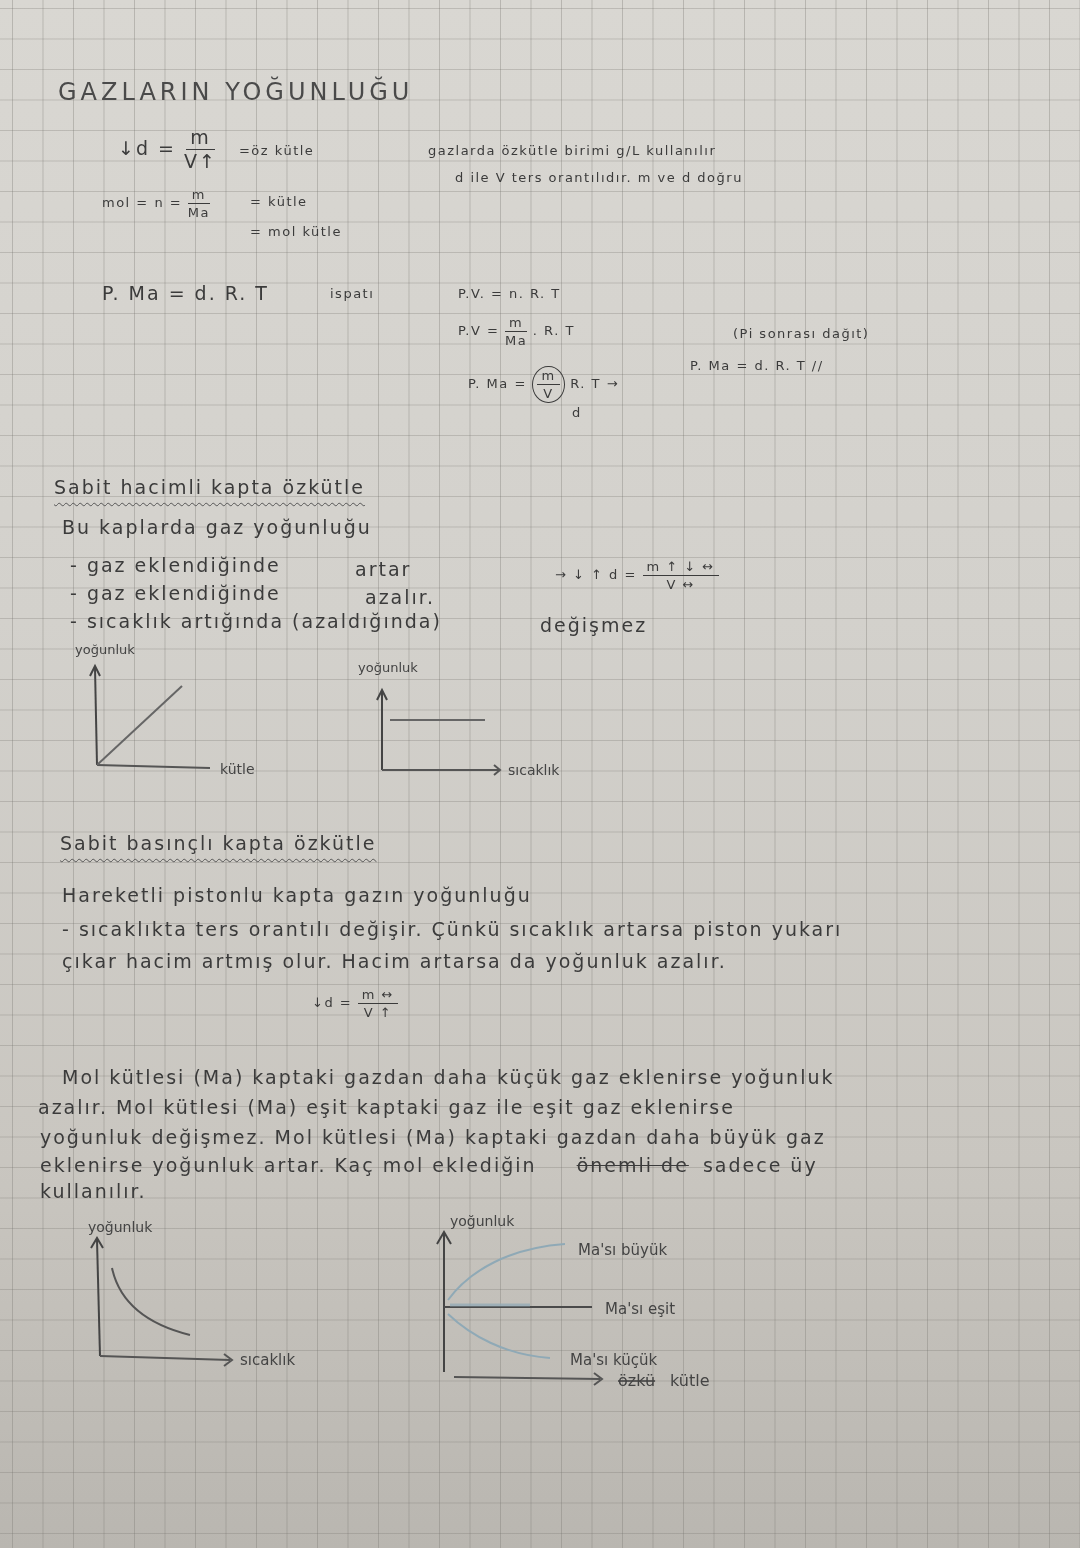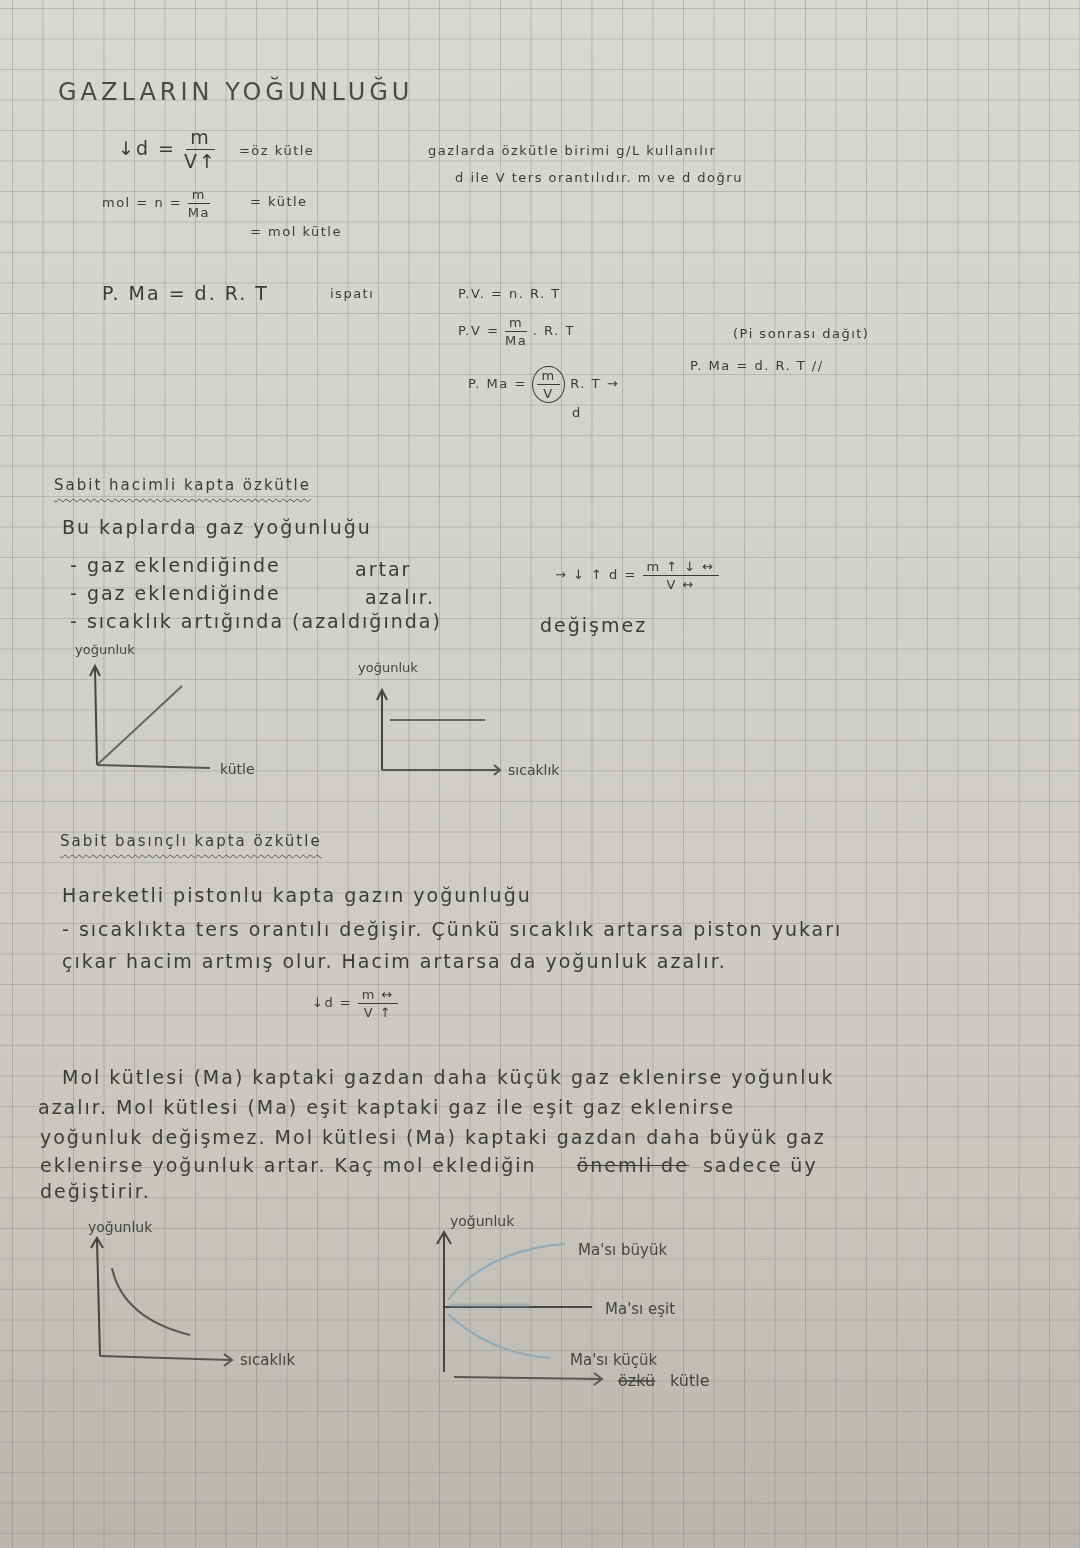--- a/index.html
+++ b/index.html
@@ -13,21 +13,21 @@
     position:absolute; inset:0;
     background-image:
       linear-gradient(to right, rgba(120,118,112,0.35) 1px, transparent 1px),
       linear-gradient(to bottom, rgba(120,118,112,0.30) 1px, transparent 1px);
     background-size: 30.5px 30.5px;
     background-position: 12px 8px;
   }
   .t { position:absolute; white-space:nowrap; font-size:19px; letter-spacing:2px; color:#3b3b3b; }
   .title { font-size:24px; letter-spacing:4px; color:#4a4a4a; }
   .small { font-size:13px; letter-spacing:1.5px; }
-  .heading { font-size:15px; letter-spacing:2px; }
+  .heading { font-size:19px; letter-spacing:2px; }
   .wavy { text-decoration: underline wavy #555; text-underline-offset:8px; text-decoration-thickness:1px; }
   .frac { display:inline-flex; flex-direction:column; align-items:center; vertical-align:middle; line-height:1; }
   .frac .num { border-bottom:1.5px solid #3b3b3b; padding:0 4px 2px; }
   .frac .den { padding-top:2px; }
   svg.chart { position:absolute; overflow:visible; }
   .strike { text-decoration: line-through; }
 </style>
 </head>
 <body>
 
@@ -126,21 +126,21 @@
 </div>
 
 <div class="t" style="left:62px;top:1066px;">Mol kütlesi (Ma) kaptaki gazdan daha küçük gaz eklenirse yoğunluk</div>
 <div class="t" style="left:38px;top:1096px;">azalır. Mol kütlesi (Ma) eşit kaptaki gaz ile eşit gaz eklenirse</div>
 <div class="t" style="left:40px;top:1126px;">yoğunluk değişmez. Mol kütlesi (Ma) kaptaki gazdan daha büyük gaz</div>
 <div class="t" style="left:40px;top:1154px;">
   <span>eklenirse yoğunluk artar. Kaç mol eklediğin</span>
   <span class="strike" style="margin-left:32px;">önemli de</span>
   <span style="margin-left:6px;">sadece üy</span>
 </div>
-<div class="t" style="left:40px;top:1180px;">değiştirir.</div>
+<div class="t" style="left:40px;top:1180px;">kullanılır.</div>
 
 <svg class="chart" style="left:70px;top:1210px;" width="300" height="170">
   <text x="18" y="22" font-size="14" fill="#444" font-family="DejaVu Sans, sans-serif">yoğunluk</text>
   <line x1="30" y1="146" x2="27" y2="30" stroke="#444" stroke-width="2"></line>
   <polyline points="21,38 27,28 33,38" fill="none" stroke="#444" stroke-width="2"></polyline>
   <line x1="30" y1="146" x2="160" y2="150" stroke="#555" stroke-width="2"></line>
   <polyline points="154,144 162,150 154,156" fill="none" stroke="#555" stroke-width="2"></polyline>
   <path d="M42,58 C50,95 80,115 120,125" fill="none" stroke="#555" stroke-width="2"></path>
   <text x="170" y="155" font-size="15" fill="#444" font-family="DejaVu Sans, sans-serif">sıcaklık</text>
 </svg>

